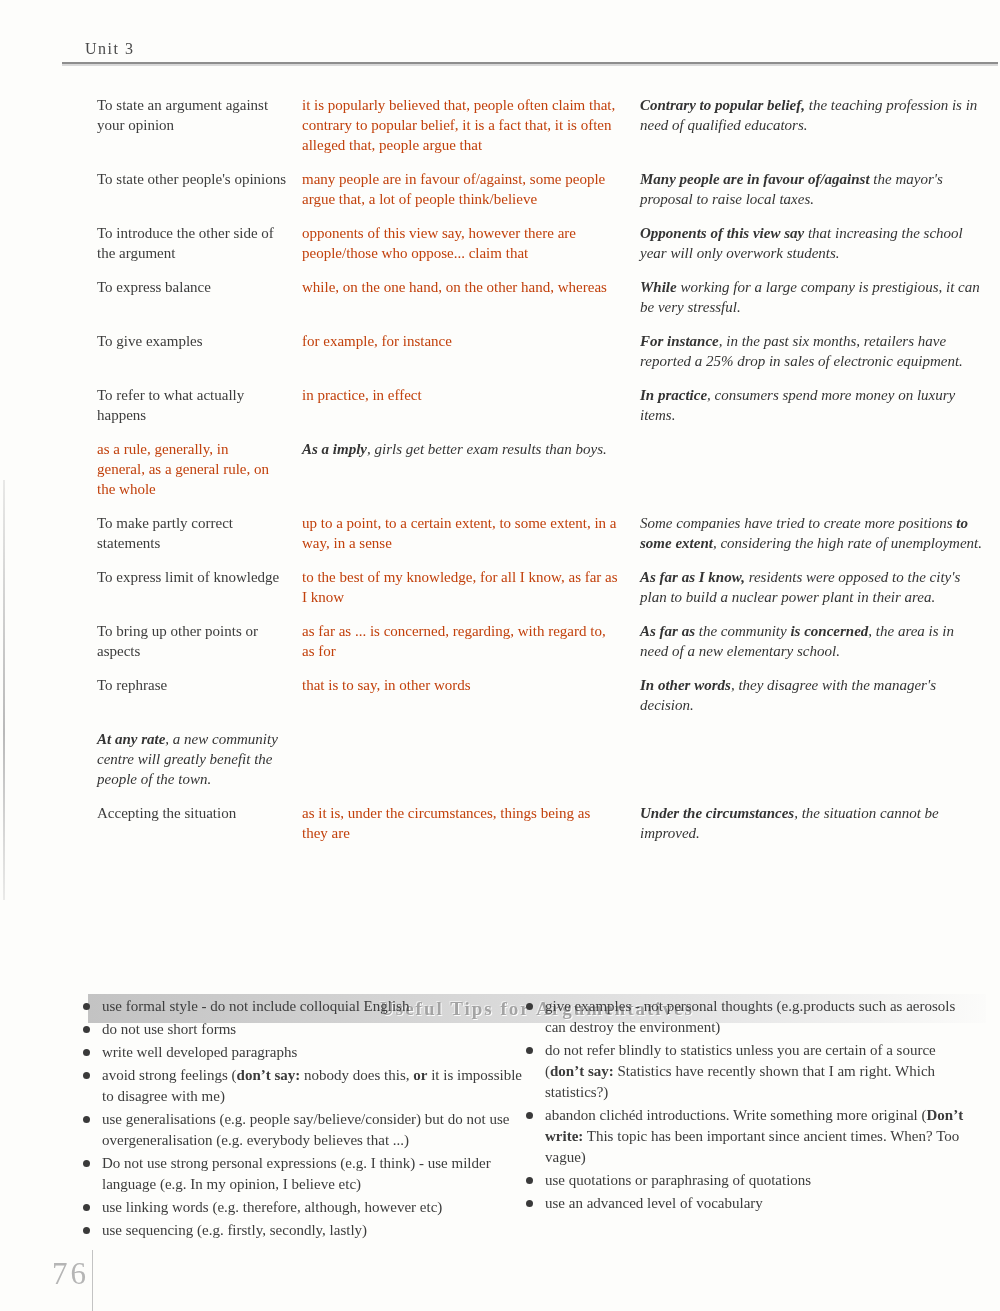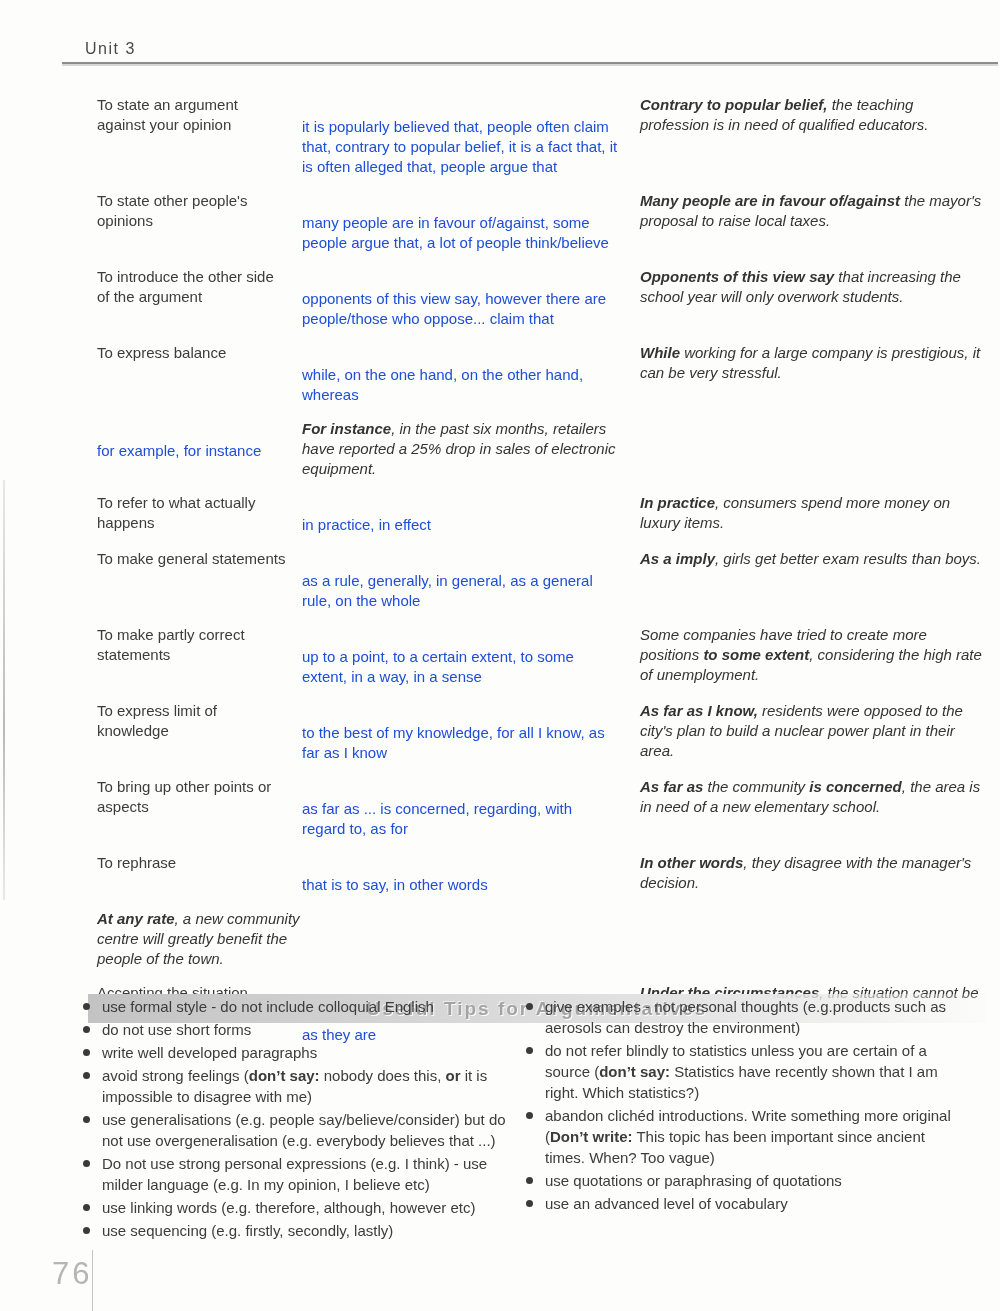--- a/index.html
+++ b/index.html
@@ -1,41 +1,41 @@
 <!DOCTYPE html>
 <html><head>
 <meta charset="utf-8">
 <style>
   html,body{margin:0;padding:0;background:#ffffff;}
   .page{
     position:relative;
     width:1000px;height:1311px;
     background:#fdfdfb;
-    font-family:Liberation Sans, sans-serif;
+    font-family:Liberation Serif, serif;
     color:#3d3d3d;
     overflow:hidden;
   }
   
   .unit-label{
     position:absolute;top:40px;left:85px;
     font-size:16px;color:#4a4a4a;letter-spacing:1.5px;
   }
   .unit-rule{
     position:absolute;top:62px;left:62px;right:2px;height:4px;
     background:linear-gradient(to bottom,#8d8d8d 0 2px,#d8d8d8 2px 4px);
   }
   
   .phrase-table{
     position:absolute;top:95px;left:97px;width:888px;
     display:flex;flex-direction:column;gap:14px;
   }
   .row{display:grid;grid-template-columns:205px 338px 1fr;}
   .cell{font-size:15px;line-height:20px;}
   .cell.fn{padding-right:14px;color:#3c3c3c;}
-  .cell.ph{padding-right:22px;color:#1d4ed8;margin-top:22px;}
+  .cell.ph{padding-right:22px;color:#c2410c;}
   .cell.ex{font-style:italic;color:#343434;}
   .cell.ex b{font-weight:bold;}
   
   .tips-banner{
     position:absolute;top:994px;left:88px;width:898px;height:29px;
     background:linear-gradient(to right,#c3c3c3,#d9d9d9 45%,#e9e9e9 75%,rgba(245,245,245,0.2));
     text-align:center;
   }
   .tips-title{
     font-size:19px;font-weight:bold;letter-spacing:2px;line-height:29px;
@@ -93,30 +93,30 @@
         <div class="cell fn">To introduce the other side of the argument</div>
         <div class="cell ph">opponents of this view say, however there are people/those who oppose... claim that</div>
         <div class="cell ex"><b>Opponents of this view say</b><span> that increasing the school year will only overwork students.</span></div>
       </div>
       <div class="row">
         <div class="cell fn">To express balance</div>
         <div class="cell ph">while, on the one hand, on the other hand, whereas</div>
         <div class="cell ex"><b>While</b><span> working for a large company is prestigious, it can be very stressful.</span></div>
       </div>
       <div class="row">
+        <div class="cell fn">To give examples</div>
         <div class="cell ph">for example, for instance</div>
         <div class="cell ex"><b>For instance</b><span>, in the past six months, retailers have reported a 25% drop in sales of electronic equipment.</span></div>
       </div>
       <div class="row">
         <div class="cell fn">To refer to what actually happens</div>
         <div class="cell ph">in practice, in effect</div>
         <div class="cell ex"><b>In practice</b><span>, consumers spend more money on luxury items.</span></div>
       </div>
       <div class="row">
-        <div class="cell fn">To make general statements</div>
         <div class="cell ph">as a rule, generally, in general, as a general rule, on the whole</div>
         <div class="cell ex"><b>As a imply</b><span>, girls get better exam results than boys.</span></div>
       </div>
       <div class="row">
         <div class="cell fn">To make partly correct statements</div>
         <div class="cell ph">up to a point, to a certain extent, to some extent, in a way, in a sense</div>
         <div class="cell ex"><span>Some companies have tried to create more positions </span><b>to some extent</b><span>, considering the high rate of unemployment.</span></div>
       </div>
       <div class="row">
         <div class="cell fn">To express limit of knowledge</div>

